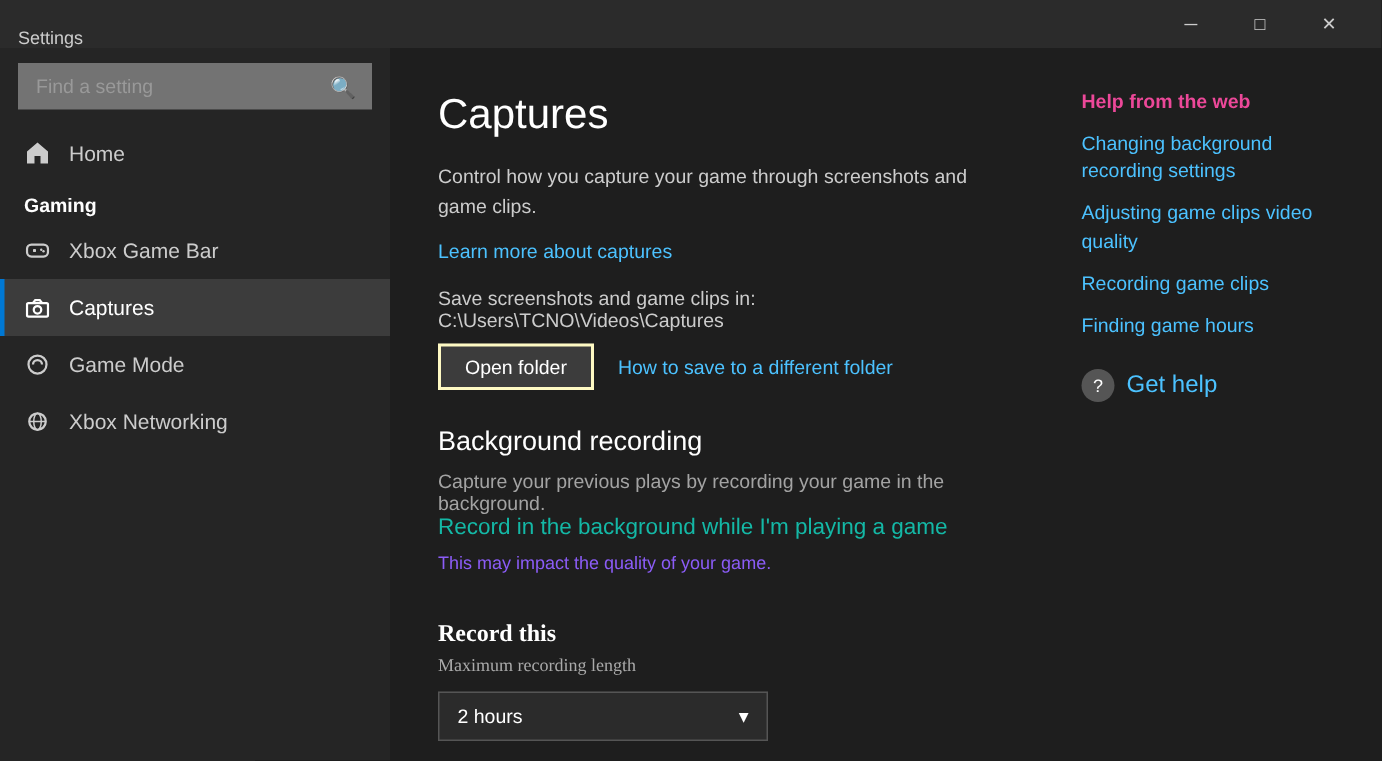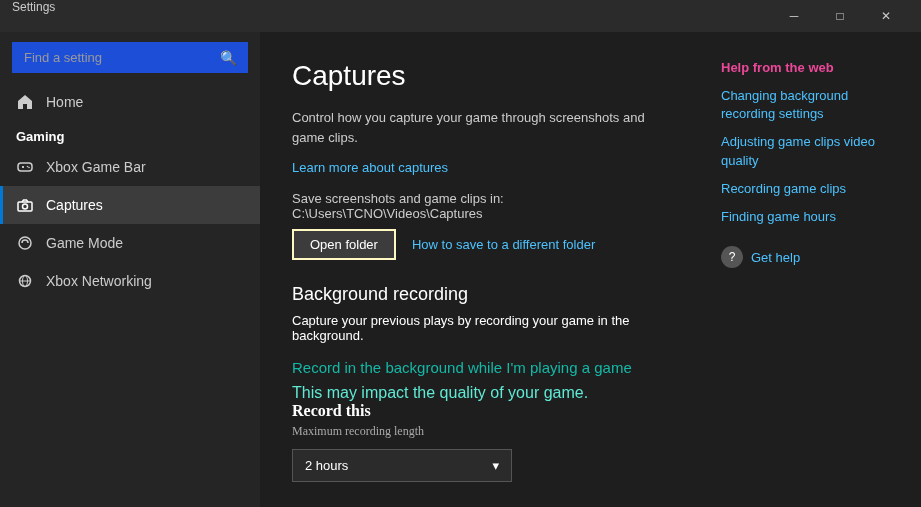--- a/index.html
+++ b/index.html
@@ -13,21 +13,21 @@
       overflow: hidden;
       display: flex;
       flex-direction: column;
     }
 
     
     .titlebar {
       background: #2b2b2b;
       height: 32px;
       display: flex;
-      align-items: flex-start;
+      align-items: flex-end;
       padding: 0 12px;
       flex-shrink: 0;
       gap: 47px;
     }
     .titlebar-title {
       font-size: 12px;
       color: #cccccc;
       flex: 1;
     }
     .titlebar-controls {
@@ -64,21 +64,21 @@
       display: flex;
       flex-direction: column;
     }
 
     .sidebar-search {
       margin: 10px 12px;
       position: relative;
     }
     .sidebar-search input {
       width: 100%;
-      background: #1d4ed8;
+      background: #737373;
       border: none;
       color: #ffffff;
       padding: 8px 36px 8px 12px;
       font-size: 13px;
       outline: none;
     }
     .sidebar-search input::placeholder { color: #999; }
     .sidebar-search-icon {
       position: absolute;
       right: 10px;
@@ -179,23 +179,22 @@
     }
 
     .section-title {
       font-size: 18px;
       font-weight: 400;
       color: #ffffff;
       margin-bottom: 8px;
     }
 
     .section-description {
-      color: #ffffff;
-      font-size: 13px;
-      margin-bottom: 16px;
+      color: #a3a3a3;
+      font-size: 13px;
     }
 
     .toggle-row {
       display: flex;
       align-items: center;
       gap: 12px;
       margin-bottom: 8px;
     }
 
     .toggle {
@@ -217,23 +216,23 @@
       top: 3px;
     }
     .toggle.off .toggle-knob { left: 3px; }
 
     .toggle-label {
       font-size: 13px;
       color: #cccccc;
     }
 
     .toggle-warning {
-      color: #5eead4;
-      font-size: 16px;
-      margin-bottom: 0;
+      color: #8b5cf6;
+      font-size: 12px;
+      margin-bottom: 32px;
     }
 
     .record-this-title {
       font-size: 16px;
       font-weight: 600;
       color: #ffffff;
       margin-bottom: 4px;
       font-family: Liberation Serif, serif;
     }
 
@@ -297,21 +296,21 @@
       border-radius: 50%;
       display: flex;
       align-items: center;
       justify-content: center;
       font-size: 12px;
       color: #fff;
       flex-shrink: 0;
     }
     .get-help-text {
       color: #4cc2ff;
-      font-size: 13px;
+      font-size: 16px;
     }
 
     
     svg { fill: currentColor; }
   </style>
 </head>
 <body>
 
 <div class="titlebar">
   <span class="titlebar-title">Settings</span>

